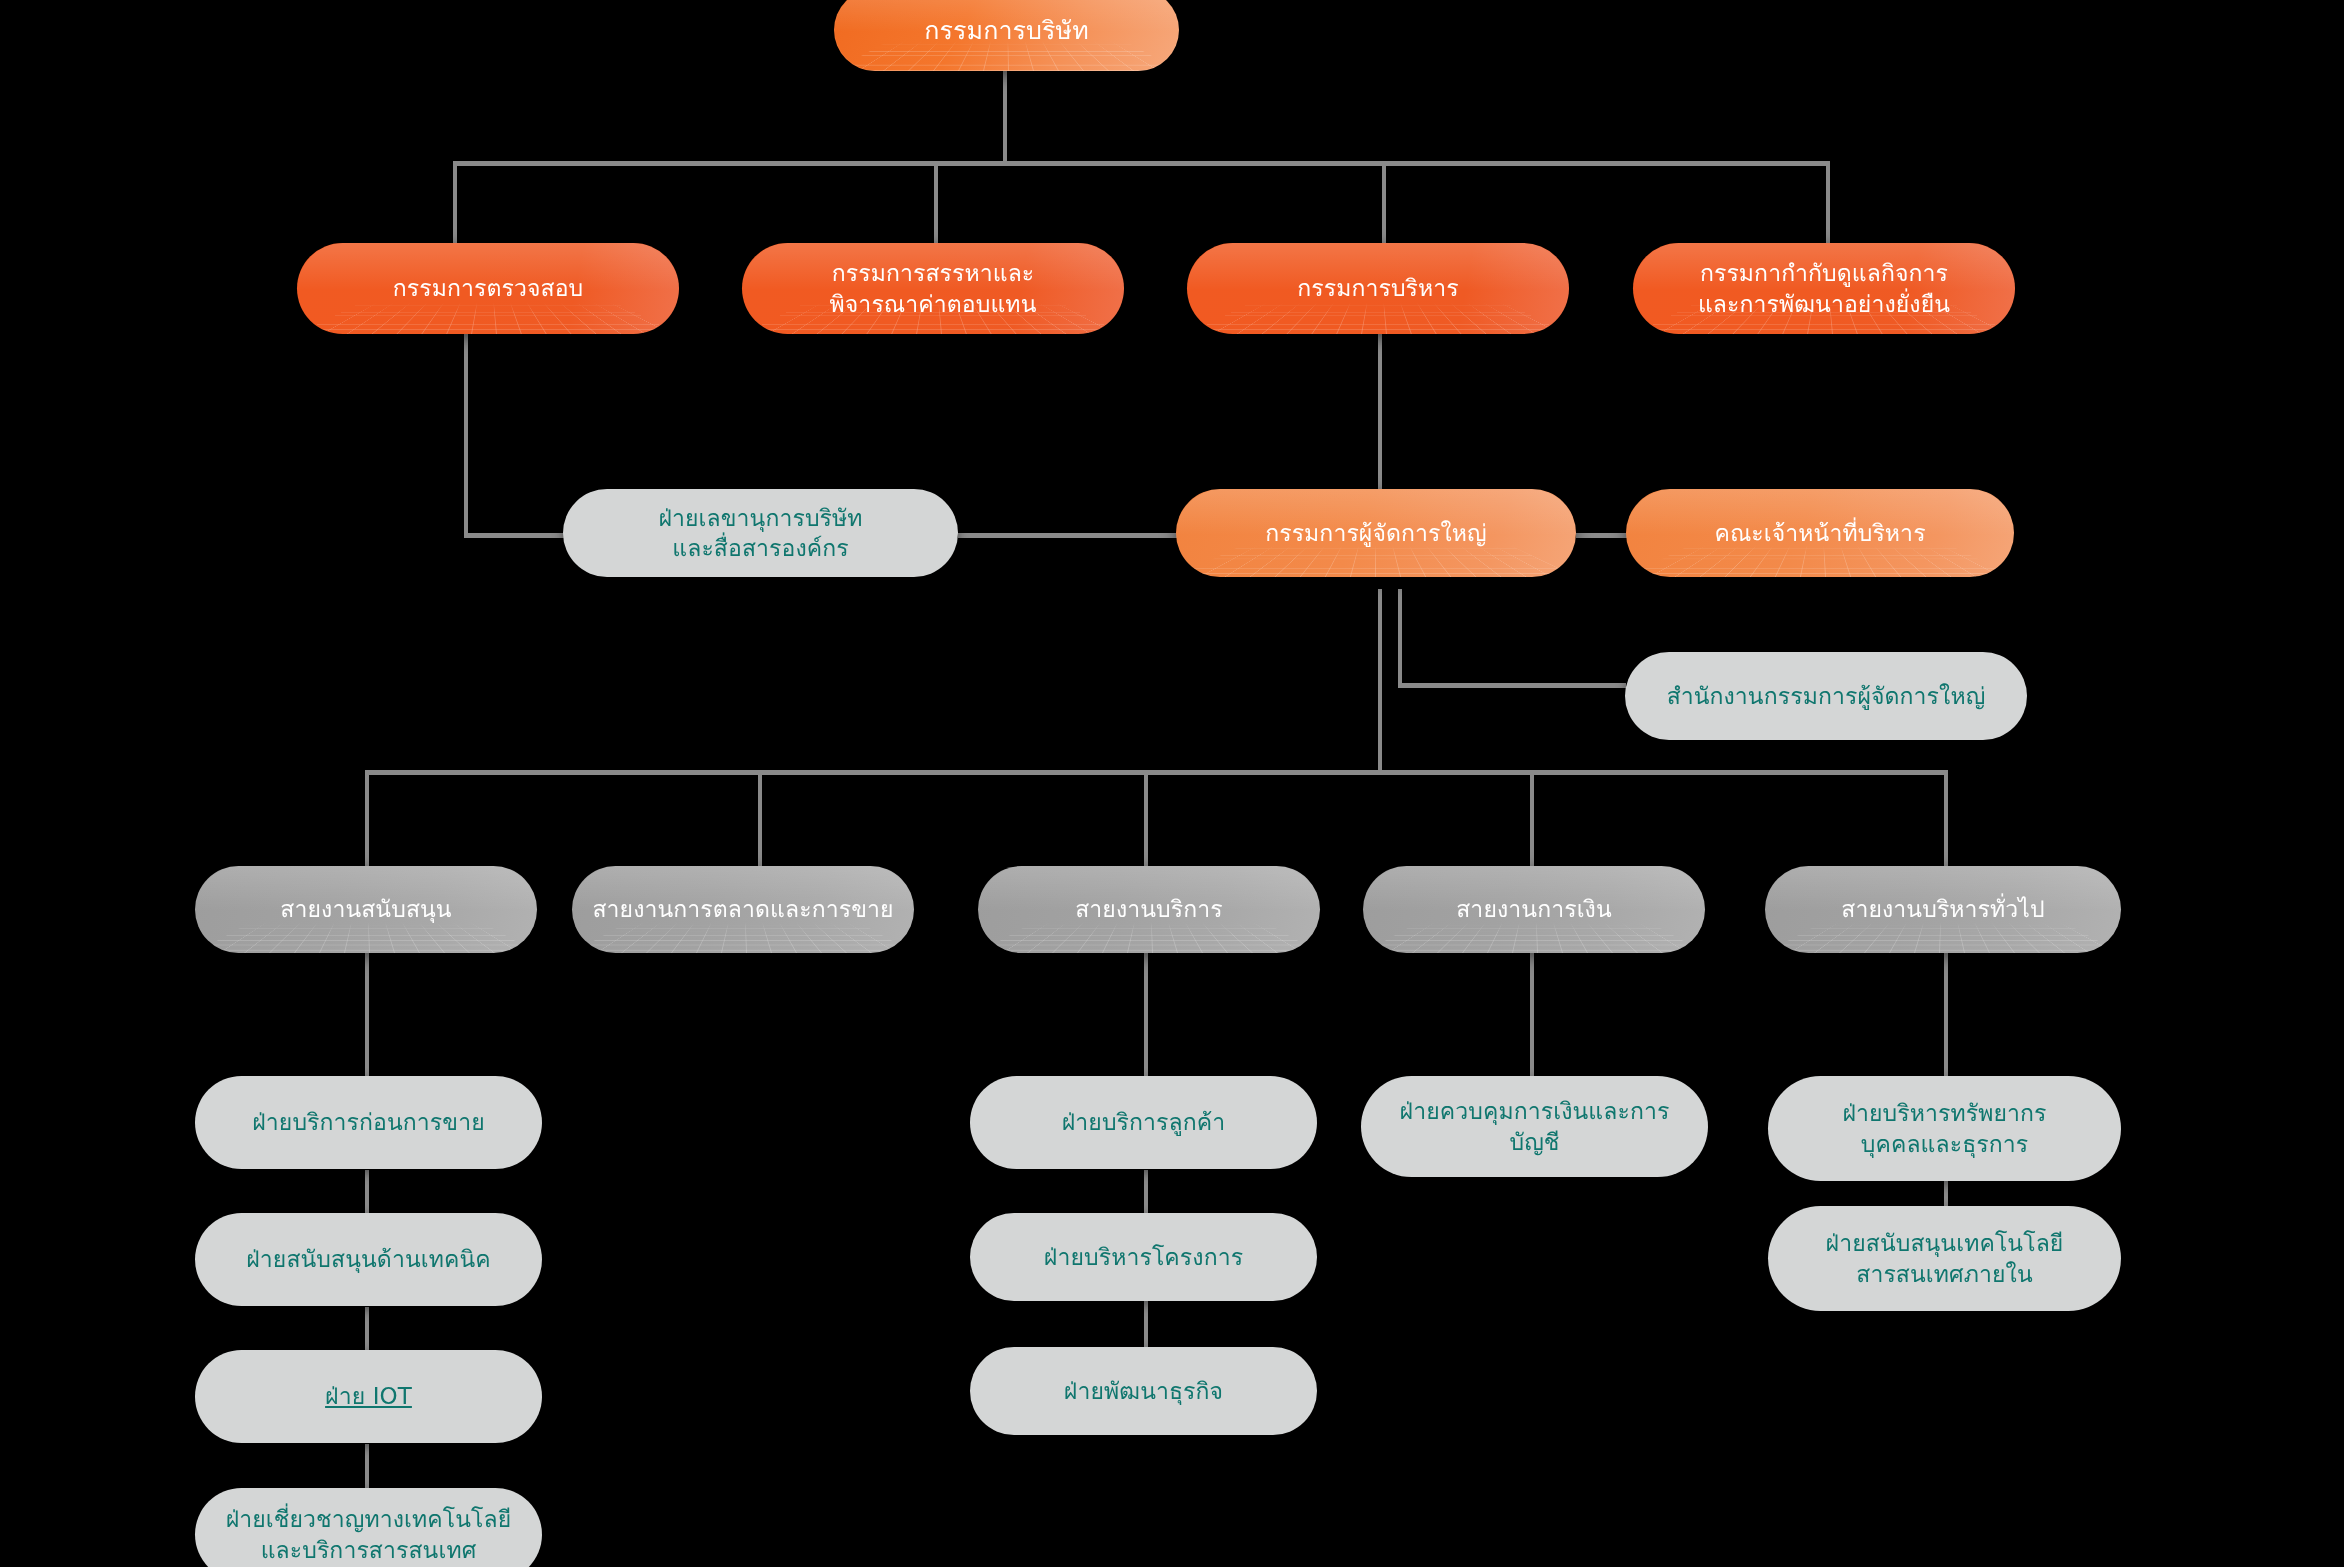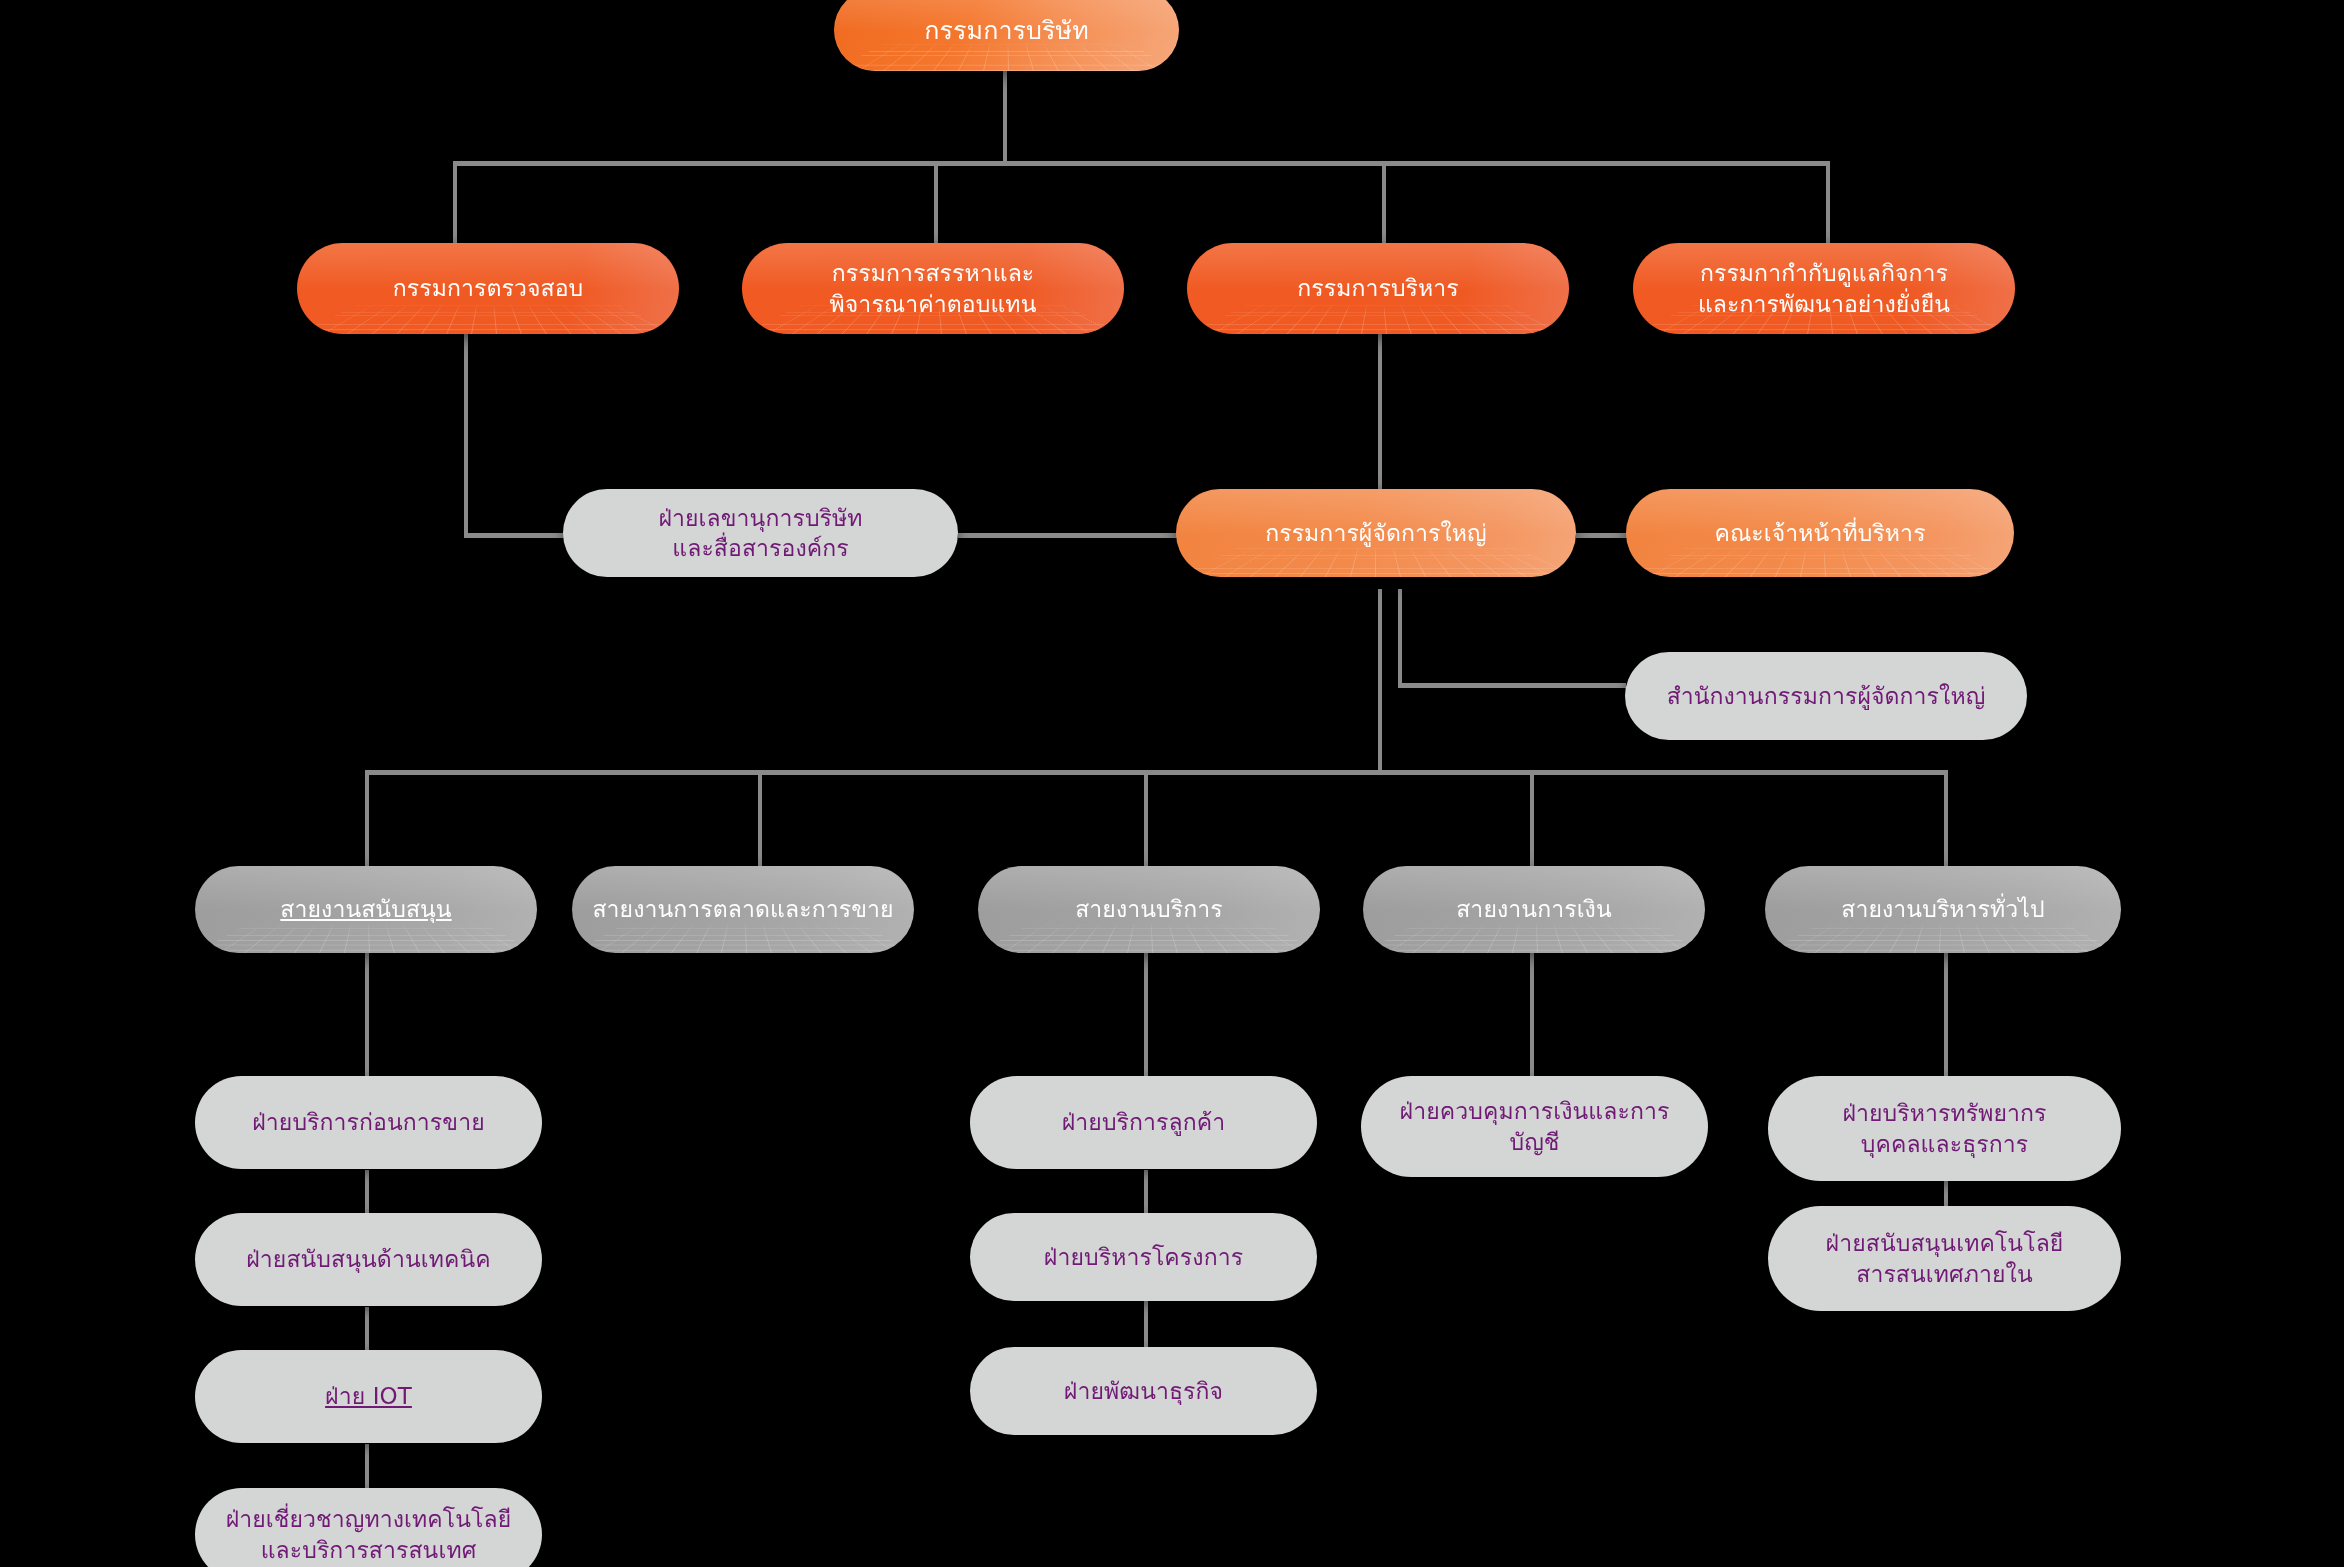--- a/index.html
+++ b/index.html
@@ -83,21 +83,21 @@
     color:#ffffff;
     box-shadow:0 4.6px 14.6px rgba(0,0,0,.5);
   }
   .t-gray-dark{
     background:linear-gradient(105deg,#9d9d9d 0%,#a2a2a2 40%,#a8a8a8 70%,#b2b2b2 100%);
     color:#ffffff;
     box-shadow:0 4.6px 14.6px rgba(0,0,0,.5);
   }
   .t-gray-light{
     background:#d4d6d6;
-    color:#701a75;
+    color:#0f766e;
     box-shadow:0 3.7px 11px rgba(0,0,0,.45);
   }
   .t-gray-light .lbl{font-weight:400;}
 
   .node.one-line{font-size:23px;}
   .node.two-line{font-size:23px;}
   .node.big{font-size:25px;}
 </style>
 </head>
 <body>
@@ -201,21 +201,21 @@
   <div class="node one-line t-orange-light" style="left:1626px;top:489px;width:388px;height:88px;">
     <div class="gloss"></div>
     <div class="grid-fx"></div>
     <div class="lbl">คณะเจ้าหน้าที่บริหาร</div>
   </div>
 
   <div class="node one-line t-gray-light" style="left:1625px;top:640px;width:402px;height:88px;margin-top:12px;">
     <div class="lbl">สำนักงานกรรมการผู้จัดการใหญ่</div>
   </div>
 
-  <div class="node one-line t-gray-dark" style="left:195px;top:866px;width:342px;height:87px;text-decoration:underline;">
+  <div class="node one-line t-gray-dark" style="left:195px;top:866px;width:342px;height:87px;">
     <div class="gloss"></div>
     <div class="grid-fx"></div>
     <div class="lbl">สายงานสนับสนุน</div>
   </div>
 
   <div class="node one-line t-gray-dark" style="left:572px;top:866px;width:342px;height:87px;">
     <div class="gloss"></div>
     <div class="grid-fx"></div>
     <div class="lbl">สายงานการตลาดและการขาย</div>
   </div>

